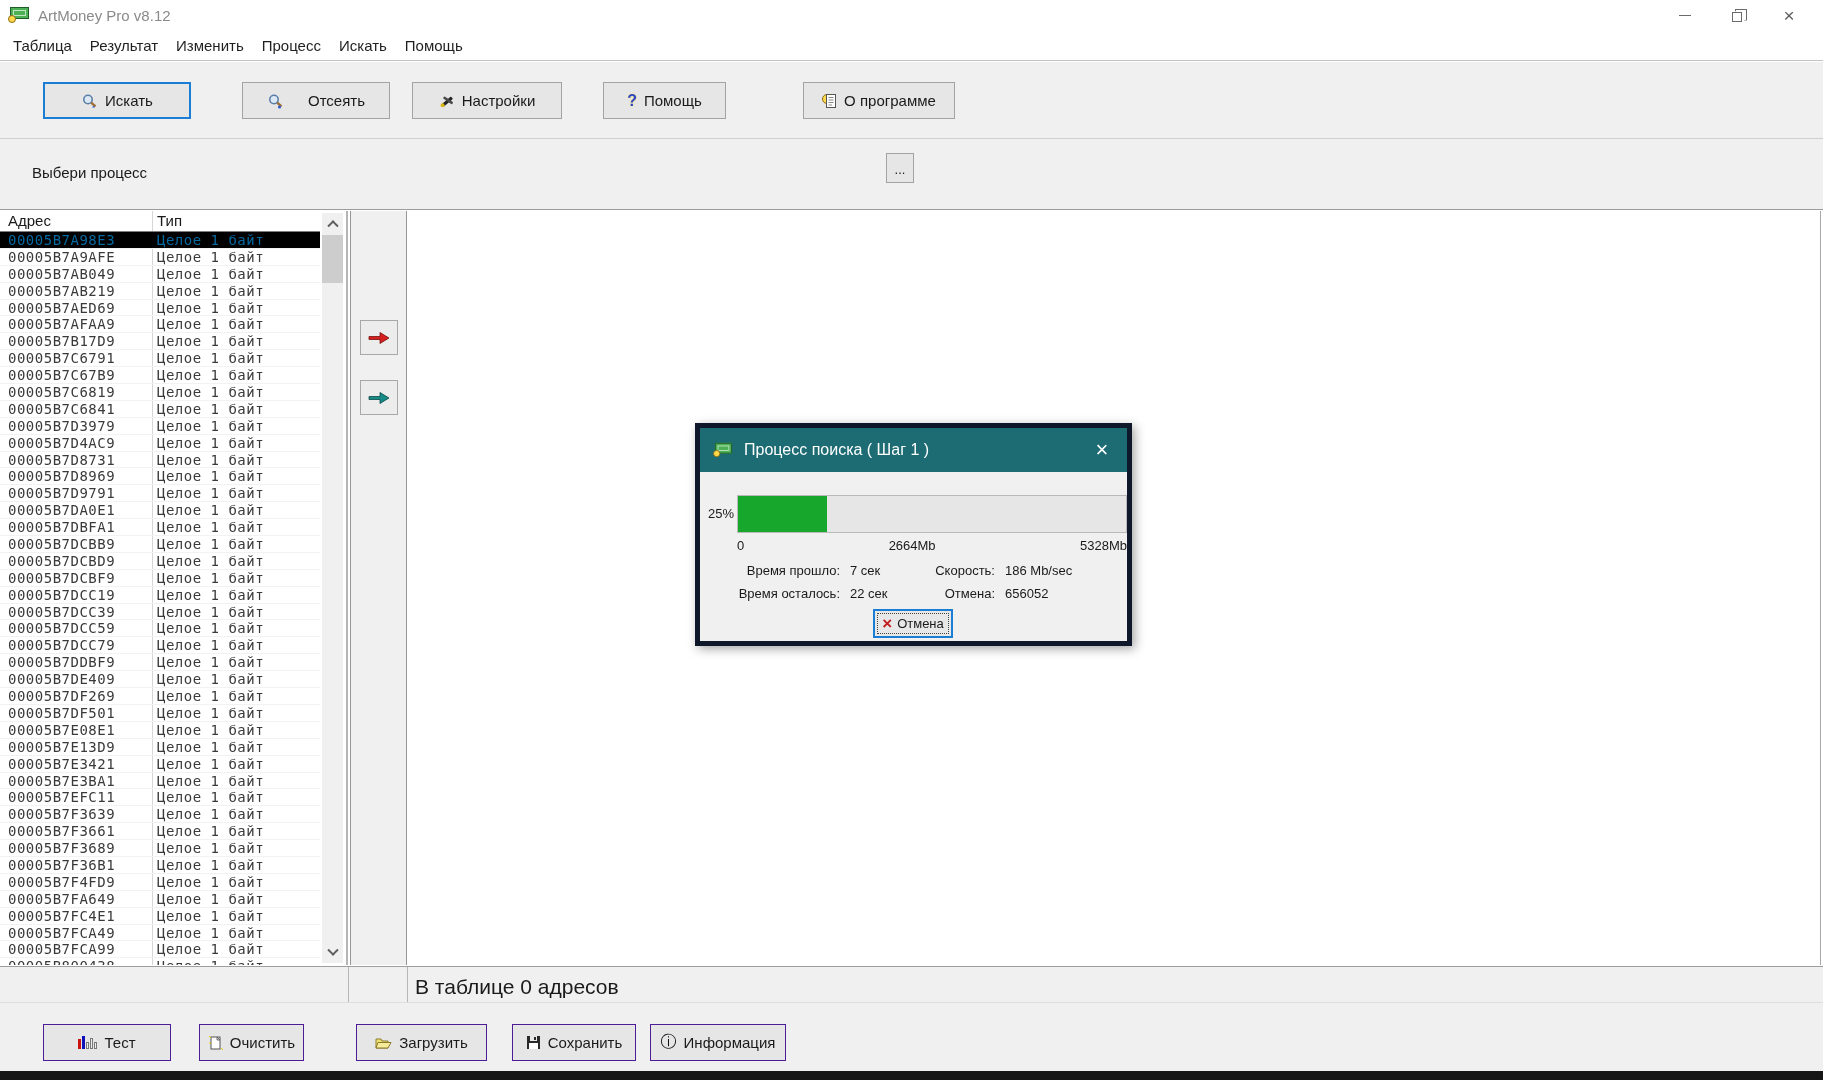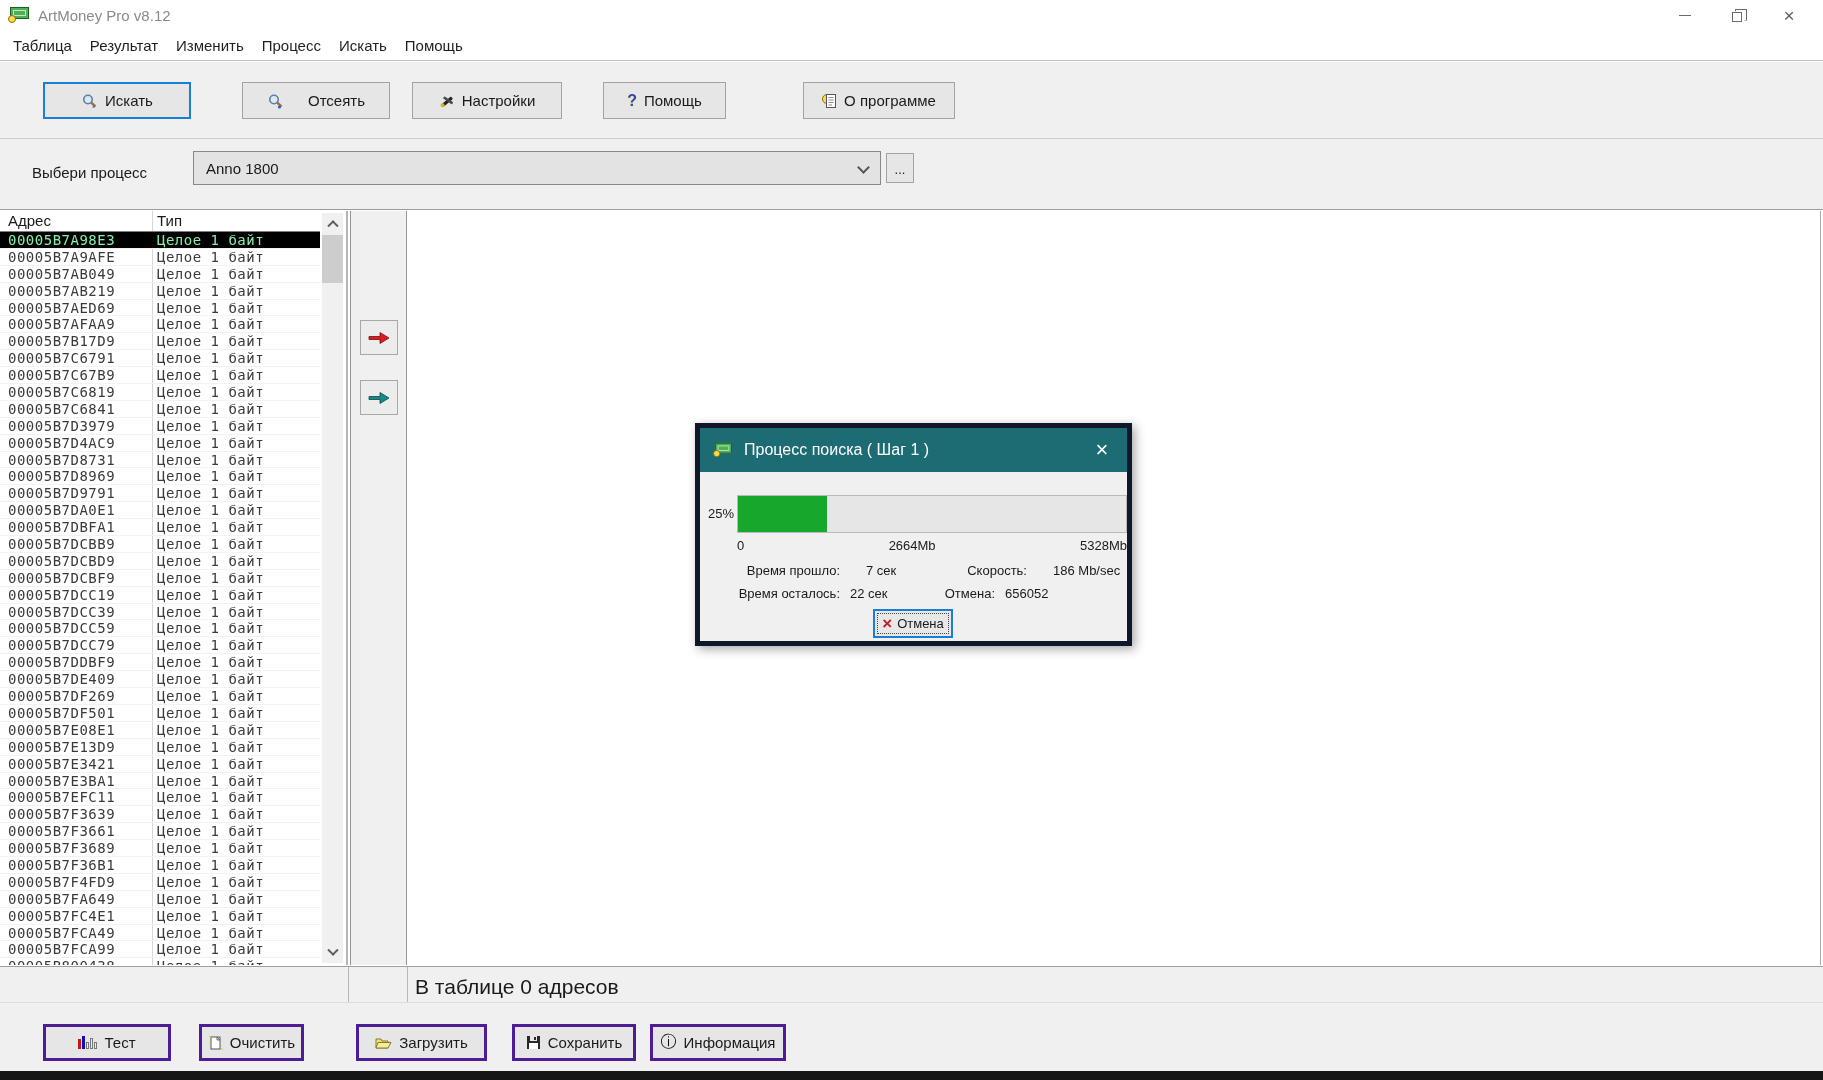--- a/index.html
+++ b/index.html
@@ -49,21 +49,21 @@
   .table-panel { position:absolute; left:0; top:211px; width:348px; height:754px; background:#fff; border-right:2px solid #b5b5b5; }
   .table-header { position:relative; height:21px; }
   .table-header .h-addr { position:absolute; left:8px; top:1px; font-size:15px; }
   .table-header .h-type { position:absolute; left:157px; top:1px; font-size:15px; }
   .header-line { position:absolute; left:0; top:20px; width:320px; height:1px; background:#7d7d7d; }
   .col-sep { position:absolute; left:152px; top:0; height:100%; width:1px; background:#d6d6d6; }
   .rows { position:absolute; left:0; top:21px; width:320px; height:733px; overflow:hidden; }
   .trow { position:relative; height:16.9px; font-family:"DejaVu Sans Mono", monospace; font-size:14px; color:#3a3a3a; border-bottom:1px solid #f2f2f2; cursor:default; }
   .trow .addr { position:absolute; left:8px; top:0; letter-spacing:0.5px; }
   .trow .typ  { position:absolute; left:157px; top:0; letter-spacing:0.5px; }
-  .trow.selected { background:#000; color:#86efac; }
+  .trow.selected { background:#000; color:#0369a1; }
   
   .v-scroll { position:absolute; right:3px; top:2px; width:21px; height:750px; background:#f0f0f0; }
   .v-scroll .sb-btn { position:absolute; left:0; width:21px; height:20px; display:flex; align-items:center; justify-content:center; }
   .sb-up { top:0; } .sb-down { bottom:0; }
   .chev { width:8px; height:8px; border-left:2px solid #5f5f5f; border-top:2px solid #5f5f5f; }
   .chev.up { transform:rotate(45deg) translate(2px,2px); }
   .chev.down { transform:rotate(-135deg) translate(2px,2px); }
   .sb-thumb { position:absolute; left:0; top:22px; width:21px; height:48px; background:#cdcdcd; }
 
   .arrows-col { position:absolute; left:350px; top:211px; width:57px; height:754px; background:#f0f0f0; border-left:1px solid #969696; border-right:1px solid #969696; }
@@ -72,39 +72,39 @@
 
   .right-panel { position:absolute; left:408px; top:211px; width:1413px; height:754px; background:#fff; border-right:1px solid #a8a8a8; }
 
   
   .statusbar { position:absolute; left:0; top:966px; width:100%; height:36px; background:#f0f0f0; border-top:1px solid #9e9e9e; }
   .statusbar .seg-line { position:absolute; top:0; height:100%; width:1px; background:#b7b7b7; }
   .status-text { position:absolute; left:415px; top:8px; font-size:21px; }
 
   
   .bottom-band { position:absolute; left:0; top:1002px; width:100%; height:69px; background:#f0f0f0; border-top:1px solid #dedede; }
-  .bb-btn { position:absolute; top:21px; height:37px; background:#e6e6e6; border:3px solid #4c1d95; display:flex; align-items:center; justify-content:center; gap:7px; font-size:15px; cursor:default; }
+  .bb-btn { position:absolute; top:21px; height:37px; background:#e6e6e6; border:1px solid #4c1d95; display:flex; align-items:center; justify-content:center; gap:7px; font-size:15px; cursor:default; }
   .bars-icon { display:flex; align-items:flex-end; gap:1px; height:13px; }
   .bars-icon i { display:block; width:3px; }
   .bar-r { height:10px; background:#cc1111; }
   .bar-b { height:13px; background:#1111bb; }
   .bar-o1 { height:7px; border:1px solid #777; background:#eee; }
   .bar-o2 { height:11px; border:1px solid #777; background:#eee; }
   .bottom-dark { position:absolute; left:0; top:1071px; width:100%; height:9px; background:#161616; }
 
   
   .dialog { position:absolute; left:695px; top:423px; width:437px; height:223px; background:#f0f0f0; border:5px solid #0f172a; box-shadow:3px 3px 10px rgba(0,0,0,0.35); }
   .dlg-title { position:absolute; left:0; top:0; width:100%; height:44px; background:#1d6c74; color:#fff; display:flex; align-items:center; padding-left:12px; gap:10px; font-size:16px; }
   .dlg-close { position:absolute; right:0; top:0; width:50px; height:44px; display:flex; align-items:center; justify-content:center; color:#fff; font-size:22px; cursor:default; }
   .prog-pct { position:absolute; left:8px; top:78px; font-size:13px; }
   .prog-track { position:absolute; left:37px; top:67px; width:390px; height:38px; background:#e6e6e6; border:1px solid #b9b9b9; }
   .prog-fill { height:100%; background:#17a72c; }
   .prog-scale { position:absolute; left:37px; top:110px; width:390px; display:flex; justify-content:space-between; font-size:13px; }
   .stat-row { position:absolute; left:0; width:100%; display:flex; font-size:13px; }
-  .stat-row.r1 { top:135px;gap:16px; } .stat-row.r2 { top:158px; }
+  .stat-row.r1 { top:135px; } .stat-row.r2 { top:158px; }
   .s1 { width:140px; text-align:right; }
   .s2 { width:60px; margin-left:10px; }
   .s3 { width:85px; text-align:right; }
   .s4 { margin-left:10px; }
   .dlg-cancel { position:absolute; left:173px; top:181px; width:80px; height:29px; background:#e8e8e8; border:2px solid #1a7fd4; outline:1px dotted #444; outline-offset:-5px; display:flex; align-items:center; justify-content:center; gap:5px; font-size:13px; cursor:default; }
   .red-x { color:#c21d1d; font-weight:bold; font-size:17px; line-height:17px; }
 </style>
 </head>
 <body>
 
@@ -173,24 +173,20 @@
         <line x1="6.5" y1="7" x2="11.5" y2="7" stroke="#888"></line>
         <line x1="6.5" y1="9.5" x2="11.5" y2="9.5" stroke="#888"></line>
         <line x1="6.5" y1="12" x2="10" y2="12" stroke="#888"></line>
       </svg>
     <span>О программе</span>
   </div>
 </div>
 
 <div class="process-band">
   <span class="process-label">Выбери процесс</span>
-  <div class="combo">
-    <span>Anno 1800</span>
-    <span class="combo-chevron"></span>
-  </div>
   <div class="browse-btn">...</div>
 </div>
 
 <div class="main-top-line"></div>
 
 <div class="table-panel">
   <div class="col-sep"></div>
   <div class="table-header">
     <span class="h-addr">Адрес</span>
     <span class="h-type">Тип</span>

